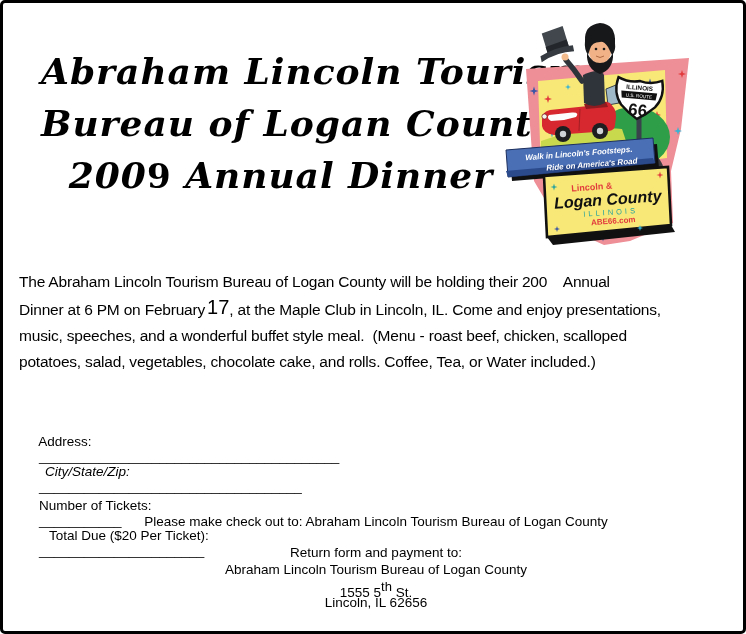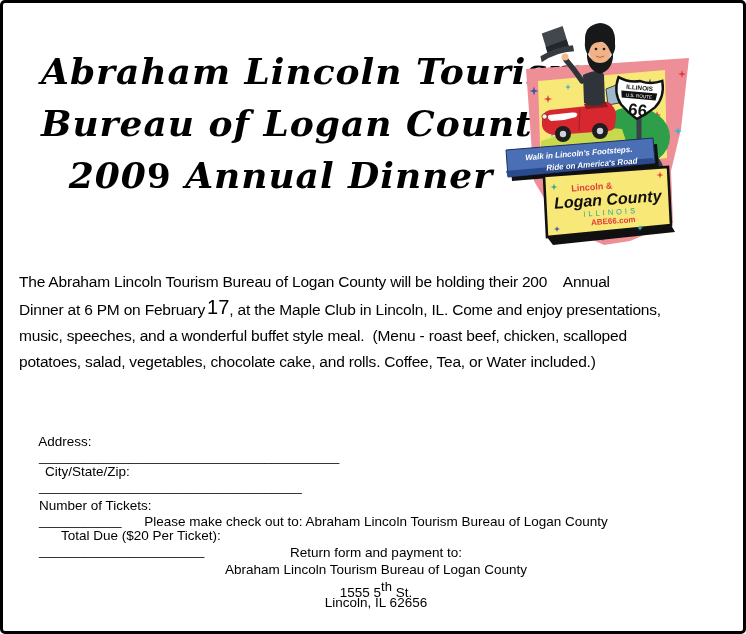--- a/index.html
+++ b/index.html
@@ -16,22 +16,22 @@
   }
   .year-digit{font-style:normal;font-family:"DejaVu Serif",serif;font-weight:bold;font-size:34px;}
   
   .intro{position:absolute;left:16px;top:266px;width:724px;
     font-size:15.5px;line-height:26px;letter-spacing:-0.2px;}
   .intro-line{white-space:pre;}
   .date17{font-size:20px;letter-spacing:0;position:relative;top:-1px;margin-left:2px;}
   
   .form-row{position:absolute;left:21px;font-size:13.5px;white-space:pre;}
   .blank{letter-spacing:0;}
-  .gap-sm{margin-left:6px;}
-  .gap-md{margin-left:22px;}
+  .gap-sm{margin-left:6px;font-style:italic;}
+  .gap-md{margin-left:10px;}
   
   .center-line{position:absolute;left:3px;width:740px;text-align:center;font-size:13.5px;}
   .center-line sup{font-size:13px;}
   
   .logo{position:absolute;left:497px;top:8px;width:220px;height:238px;}
   .logo text{font-family:"Liberation Sans",sans-serif;}
   .banner-text{font-style:italic;font-weight:bold;fill:#ffffff;}
   .sign-script{font-family:"DejaVu Serif",serif;font-style:italic;font-weight:bold;}
 </style>
 </head>

